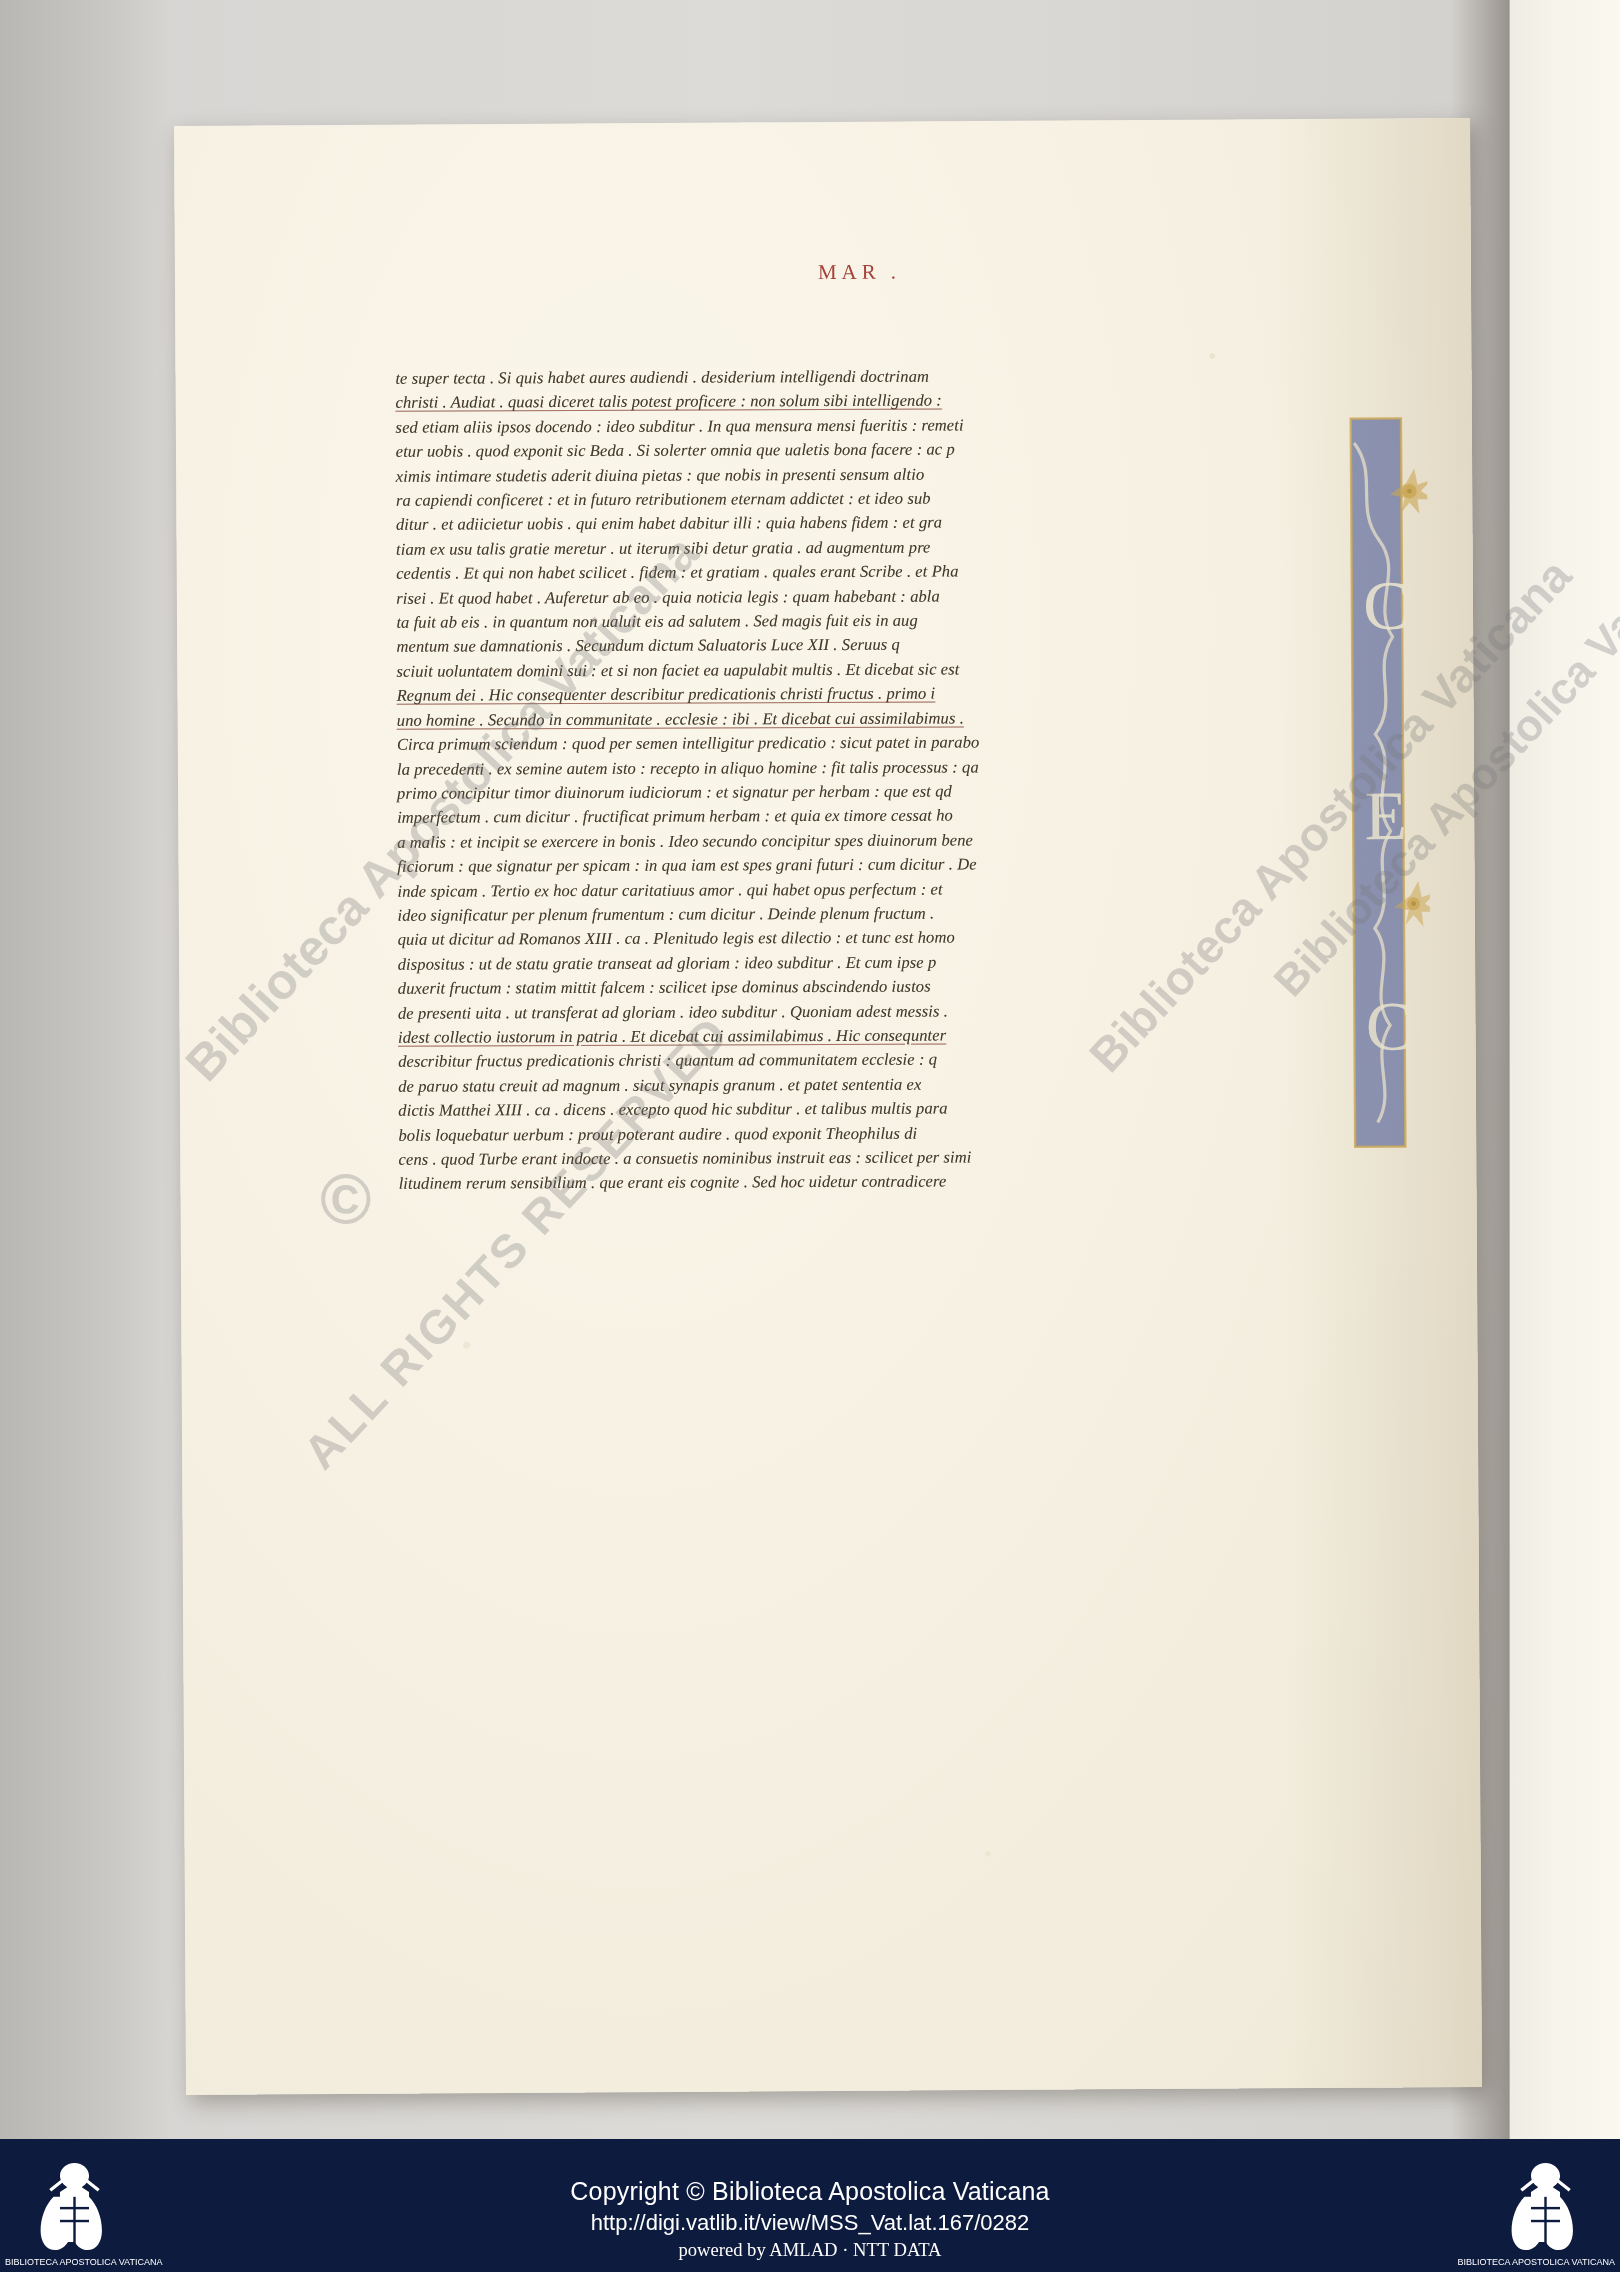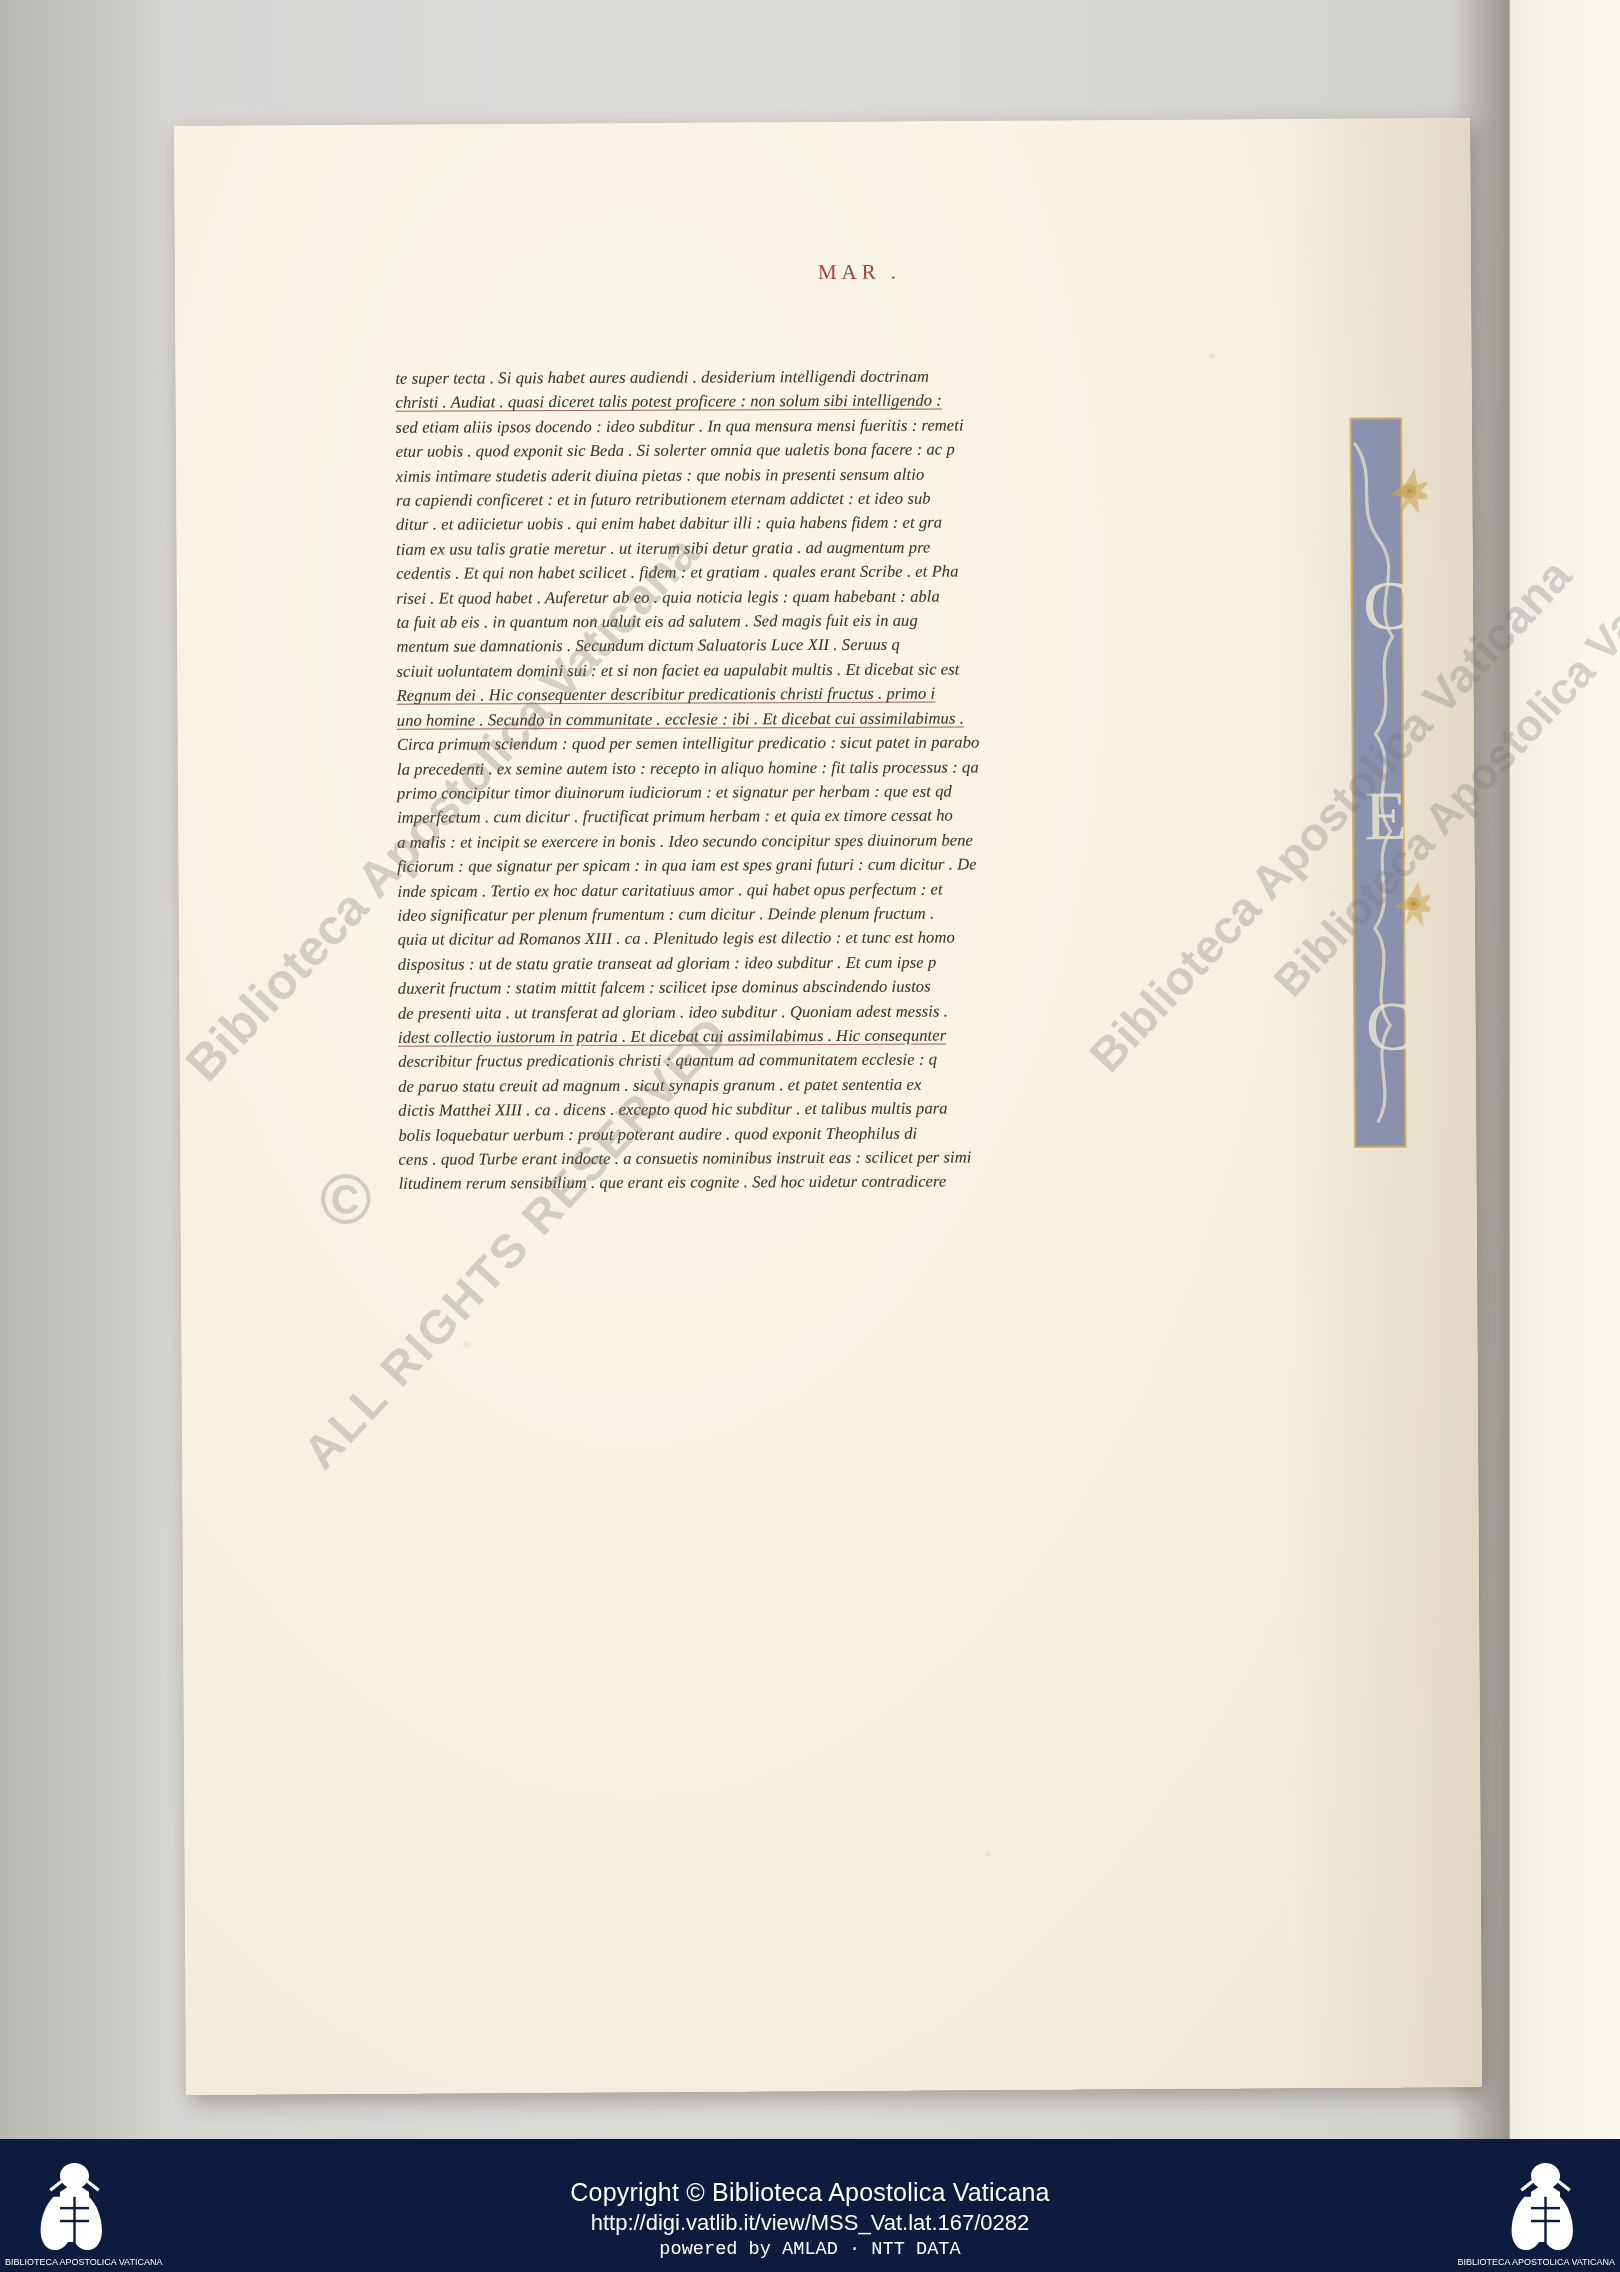--- a/index.html
+++ b/index.html
@@ -181,21 +181,21 @@
   .footer-line1 {
     font-family: "Liberation Sans", sans-serif;
     font-size: 25px;
     letter-spacing: 0.2px;
   }
   .footer-line2 {
     font-family: Liberation Sans, sans-serif;
     font-size: 22px;
   }
   .footer-line3 {
-    font-family: Liberation Mono, monospace;
+    font-family: Liberation Serif, serif;
     font-size: 18.6px;
   }
   .crest {
     position: absolute;
     top: 11.3px;
     width: 113px; height: 113px;
   }
   .crest.left { left: 18px; }
   .crest.right { right: 18px; }
   .crest-caption {

